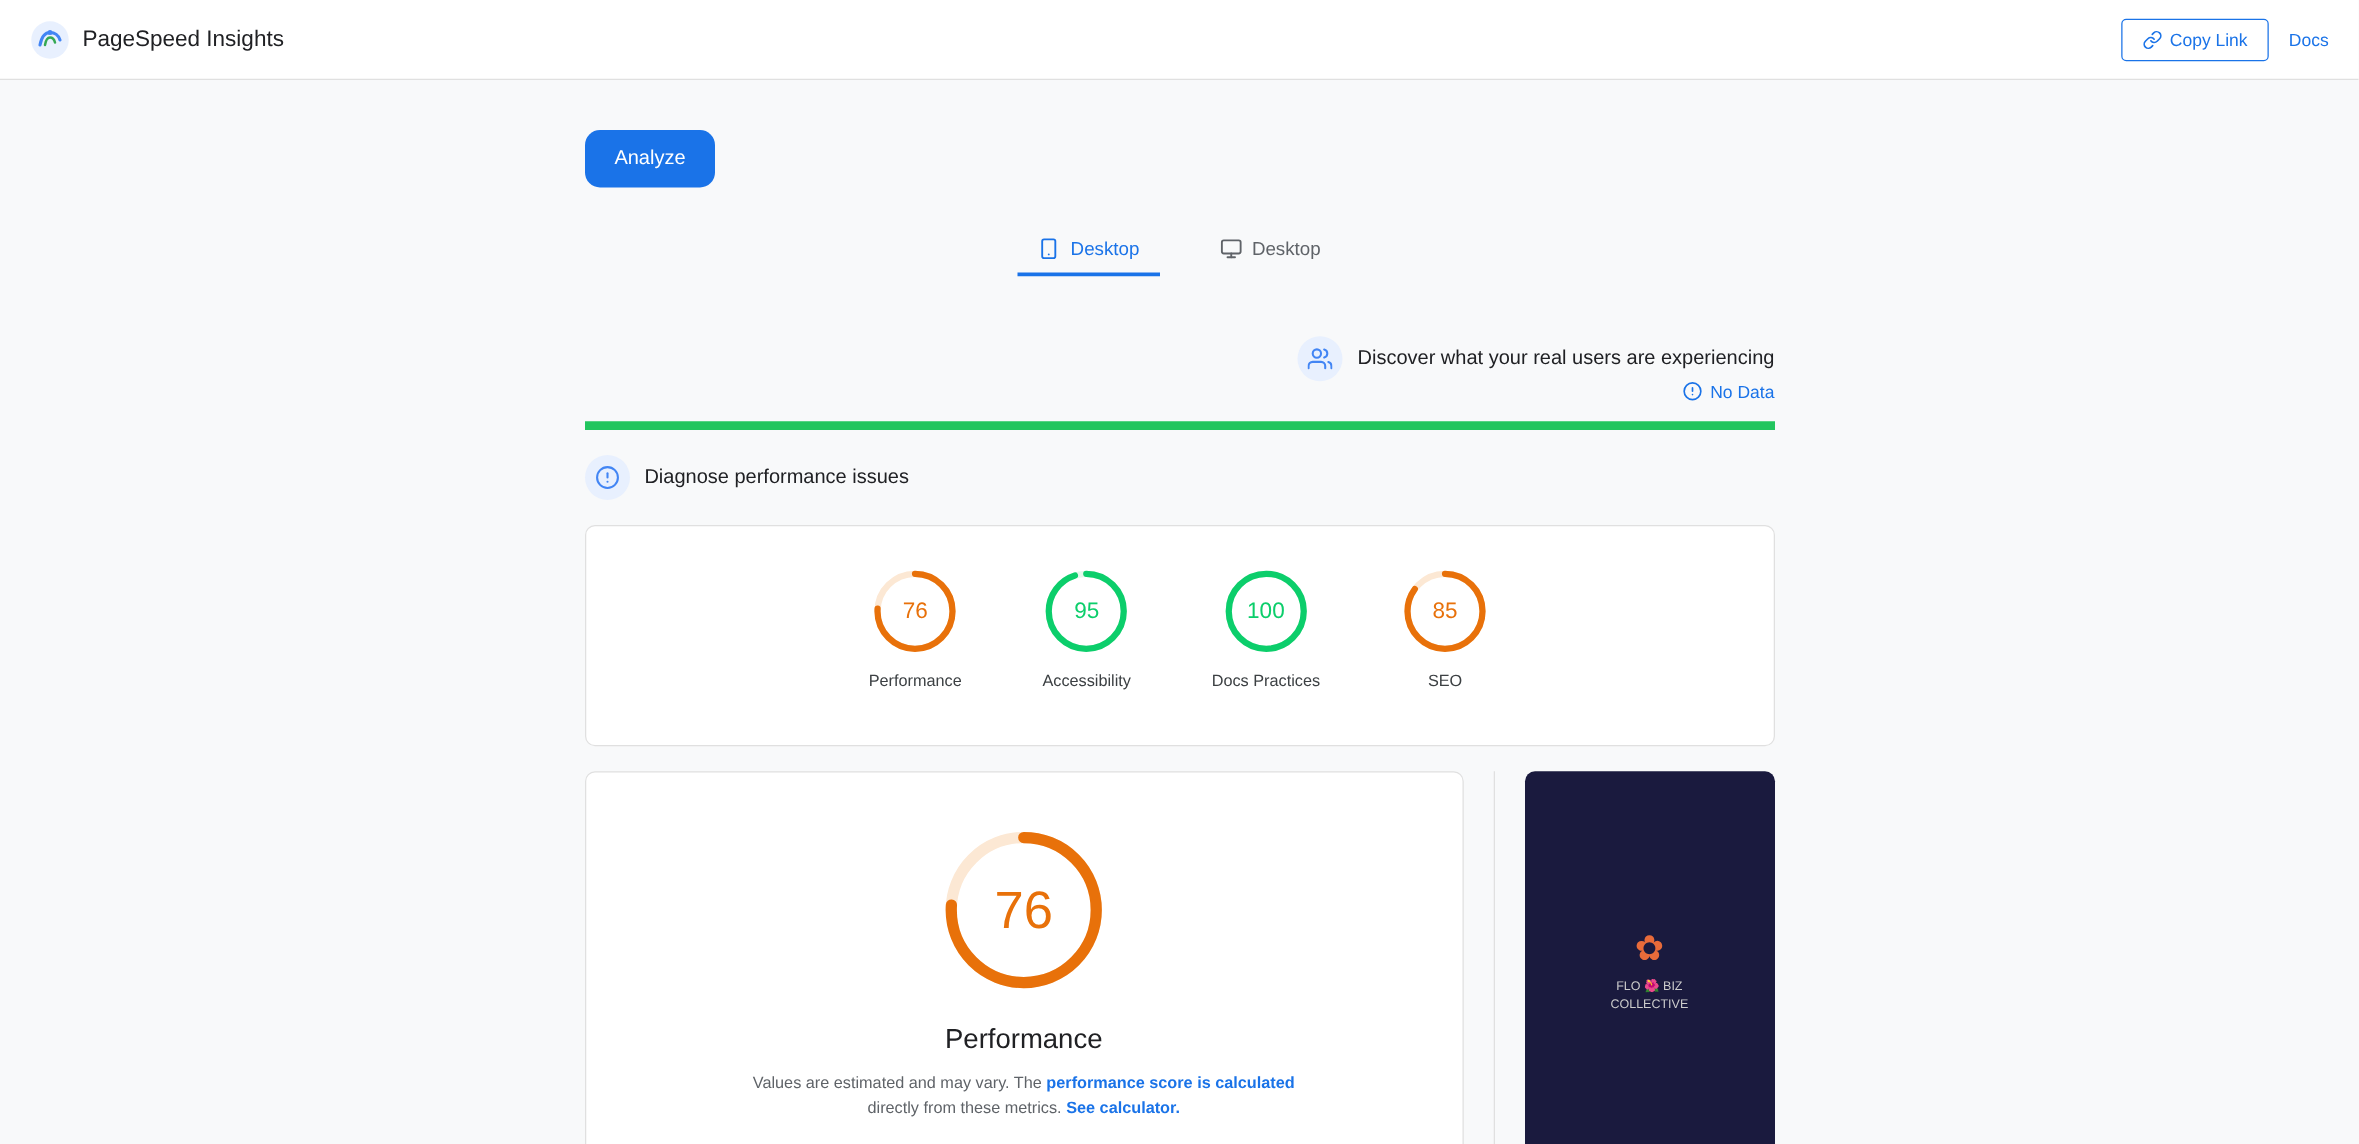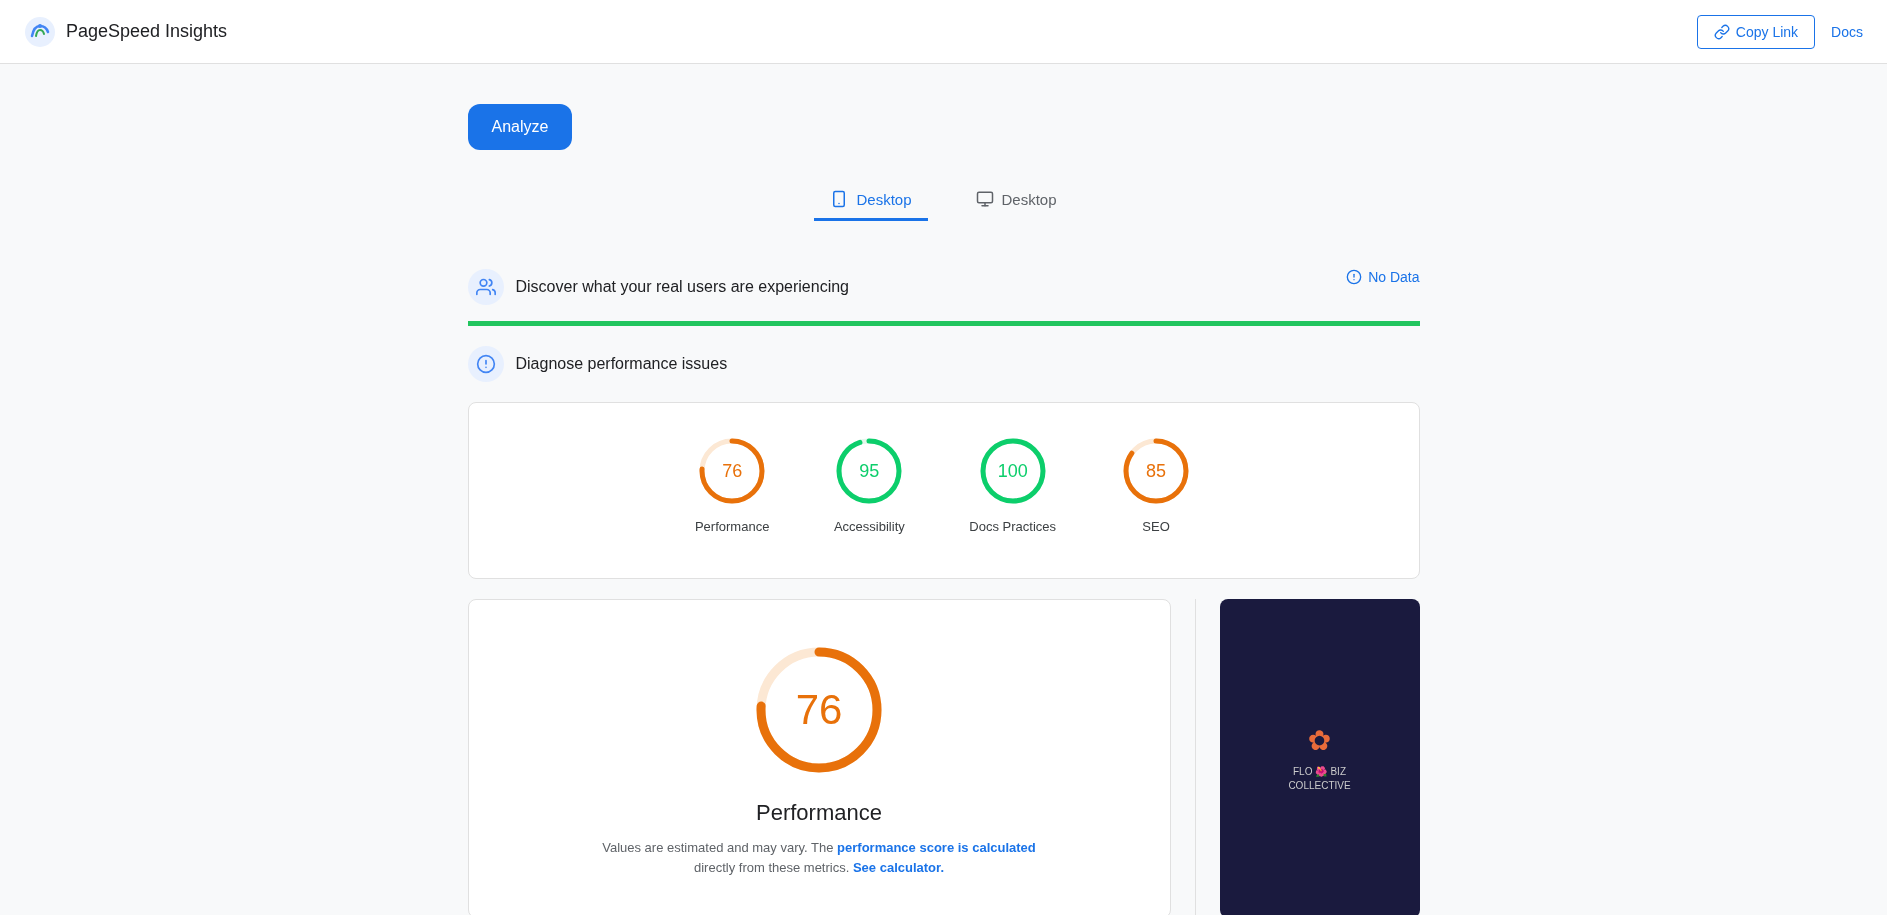--- a/index.html
+++ b/index.html
@@ -108,25 +108,26 @@
       padding-bottom: 10px;
     }
     .tab.active {
       color: #1a73e8;
       border-bottom-color: #1a73e8;
     }
 
     
     .section-header {
       display: flex;
-      align-items: flex-start;
+      align-items: flex-end;
       justify-content: space-between;
       padding: 16px 0;
-      border-bottom: 5px solid #22c55e;
+      border-bottom: 7px solid #22c55e;
       margin-bottom: 20px;
+      flex-direction: column;
     }
     .section-title-group {
       display: flex;
       align-items: center;
       gap: 12px;
     }
     .section-icon {
       width: 36px;
       height: 36px;
       border-radius: 50%;

